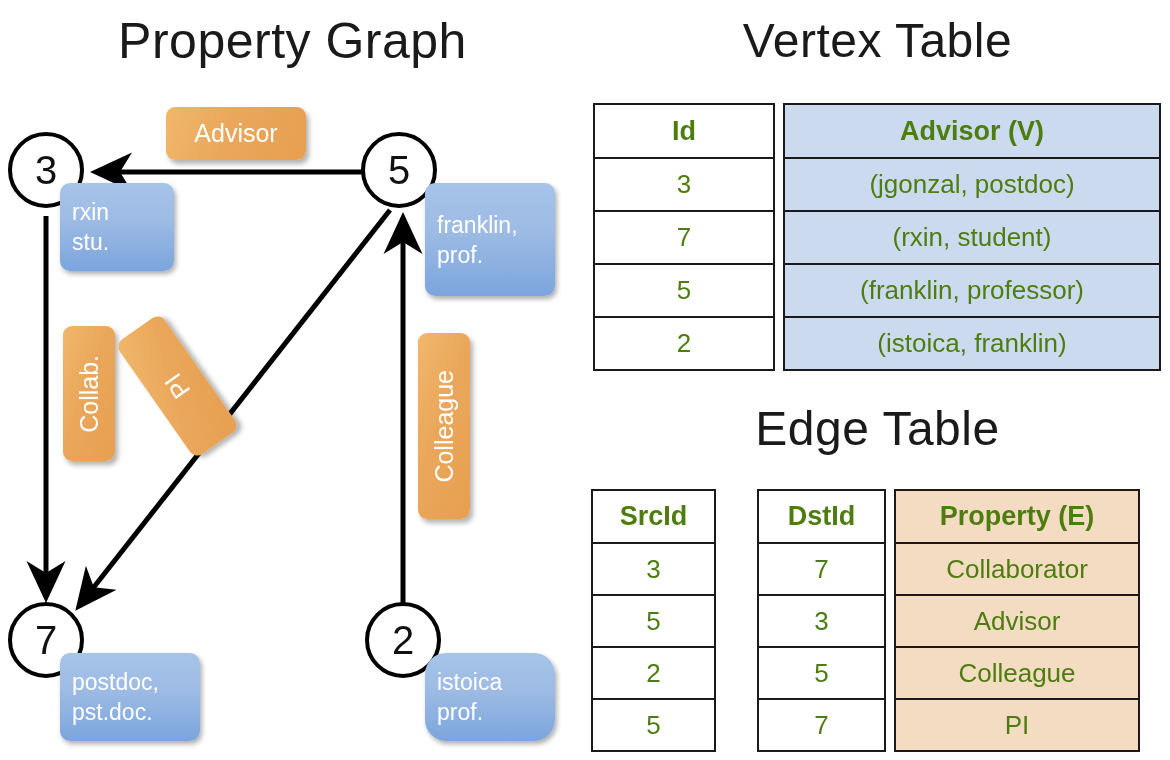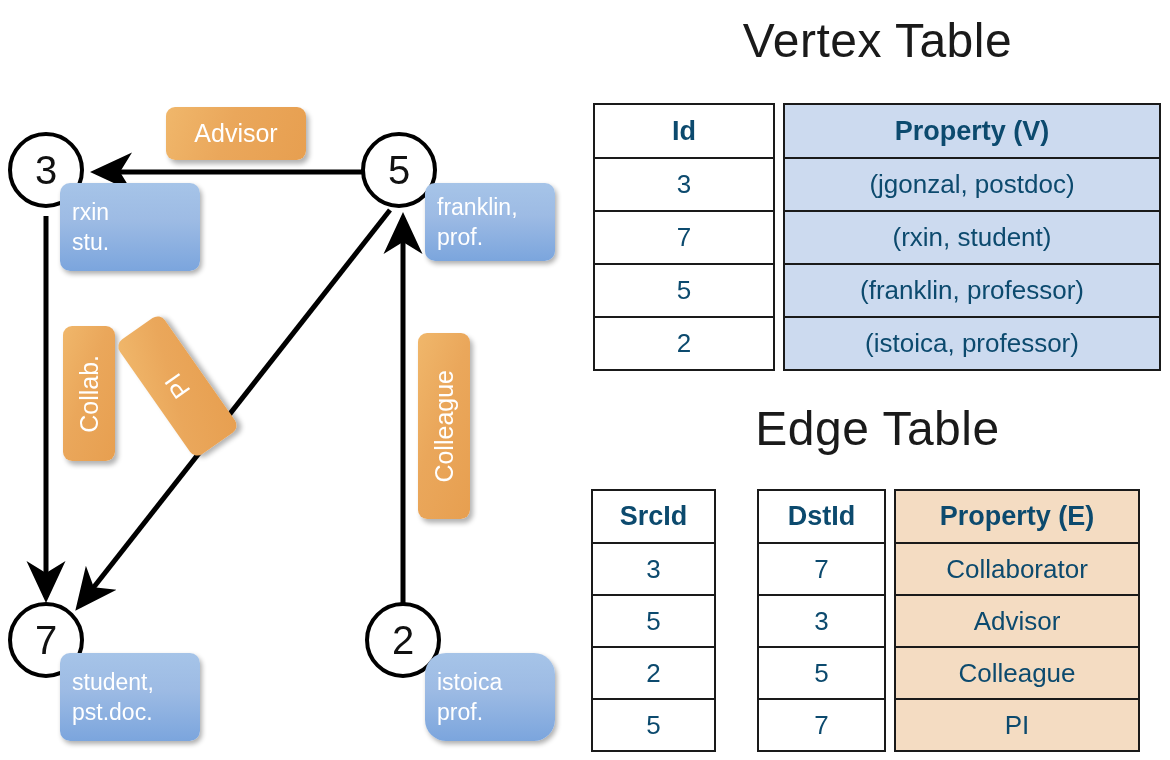--- a/index.html
+++ b/index.html
@@ -49,21 +49,21 @@
     font-size:25px;font-weight:400;z-index:6;white-space:nowrap;
   }
   .vert-text{writing-mode:vertical-rl;text-orientation:mixed;transform:rotate(180deg);}
 
   
   .tbl{position:absolute;display:flex;}
   .tcol{display:flex;flex-direction:column;box-sizing:border-box;}
   .tcell{
     box-sizing:border-box;border:2px solid #1a1a1a;
     display:flex;align-items:center;justify-content:center;
-    font-size:26px;font-weight:300;color:#0c4a6e;white-space:nowrap;
+    font-size:26px;font-weight:300;color:#4d7c0f;white-space:nowrap;
     margin-top:-2px;
   }
   .tcell:first-child{margin-top:0;}
   .thead{font-weight:700;font-size:27px;}
   .plain{background:#fff;}
   .vfill{background:#ccdaef;}
   .efill{background:#f4dcc2;}
   .gap{width:8px;}
 
   
@@ -79,20 +79,21 @@
   #edge-table .c-dst{width:172px;padding-left:43px;}
   #edge-table .c-prop{width:246px;}
   #edge-table .tcell{height:54px;}
   #edge-table .tcell.thead{height:55px;}
 </style>
 </head>
 <body>
 
 <div class="stage">
 
+  <div class="title" id="title-graph">Property Graph</div>
   <div class="title" id="title-vertex">Vertex Table</div>
   <div class="title" id="title-edge">Edge Table</div>
 
   <div id="graph">
 
     <svg id="graph-svg" viewBox="0 0 585 670">
       <defs>
         <marker id="ah" markerWidth="9" markerHeight="9" refX="7.2" refY="4.5" orient="auto" markerUnits="strokeWidth">
           <path d="M0,0.6 L8.4,4.5 L0,8.4 L2.4,4.5 Z" fill="#000"></path>
         </marker>
@@ -105,32 +106,32 @@
       <line x1="390" y1="120" x2="79" y2="516" stroke="#000" stroke-width="5" marker-end="url(#ah)"></line>
 
       <line x1="403" y1="518" x2="403" y2="128" stroke="#000" stroke-width="5" marker-end="url(#ah)"></line>
     </svg>
 
     <div class="node" style="left:8px;top:42px;">3</div>
     <div class="node" style="left:361px;top:42px;">5</div>
     <div class="node" style="left:8px;top:512px;">7</div>
     <div class="node" style="left:365px;top:512px;">2</div>
 
-    <div class="prop-box" style="left:60px;top:93px;width:140px;height:88px;">
+    <div class="prop-box" style="left:60px;top:93px;width:114px;height:88px;">
       <span>rxin</span>
       <span>stu.</span>
     </div>
 
-    <div class="prop-box" style="left:425px;top:93px;width:130px;height:78px;">
+    <div class="prop-box" style="left:425px;top:93px;width:130px;height:113px;">
       <span>franklin,</span>
       <span>prof.</span>
     </div>
 
     <div class="prop-box" style="left:60px;top:563px;width:140px;height:88px;">
-      <span>student,</span>
+      <span>postdoc,</span>
       <span>pst.doc.</span>
     </div>
 
     <div class="prop-box" style="left:425px;top:563px;width:130px;height:88px;border-radius:21px;">
       <span>istoica</span>
       <span>prof.</span>
     </div>
 
     <div class="edge-label" style="left:166px;top:17px;width:140px;height:53px;">Advisor</div>
 
@@ -150,25 +151,25 @@
   <div class="tbl" id="vertex-table">
     <div class="tcol c-id">
       <div class="tcell thead plain">Id</div>
       <div class="tcell plain">3</div>
       <div class="tcell plain">7</div>
       <div class="tcell plain">5</div>
       <div class="tcell plain">2</div>
     </div>
     <div class="gap"></div>
     <div class="tcol c-prop">
-      <div class="tcell thead vfill">Property (V)</div>
+      <div class="tcell thead vfill">Advisor (V)</div>
       <div class="tcell vfill">(jgonzal, postdoc)</div>
       <div class="tcell vfill">(rxin, student)</div>
       <div class="tcell vfill">(franklin, professor)</div>
-      <div class="tcell vfill">(istoica, professor)</div>
+      <div class="tcell vfill">(istoica, franklin)</div>
     </div>
   </div>
 
   <div class="tbl" id="edge-table">
     <div class="tcol c-src">
       <div class="tcell thead plain">SrcId</div>
       <div class="tcell plain">3</div>
       <div class="tcell plain">5</div>
       <div class="tcell plain">2</div>
       <div class="tcell plain">5</div>

